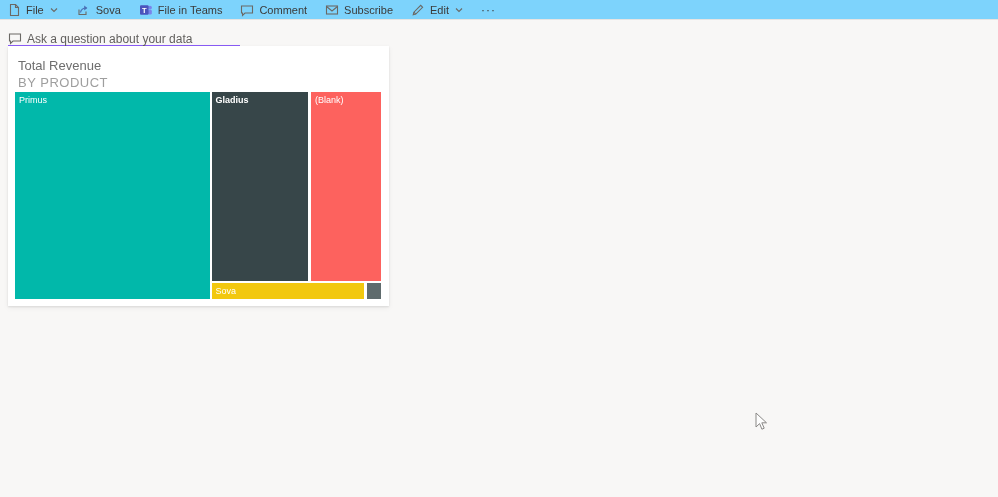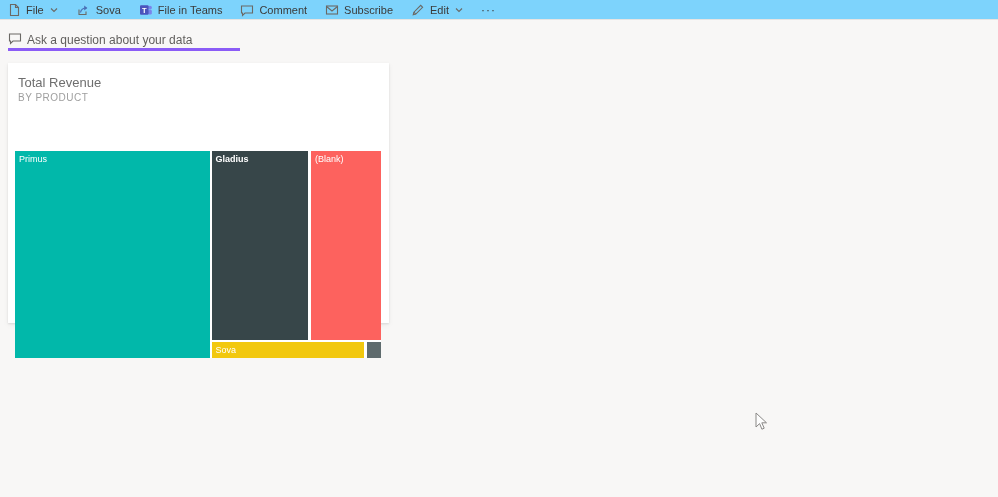--- a/index.html
+++ b/index.html
@@ -24,46 +24,45 @@
     padding:0 9px; height:100%; cursor:pointer; white-space:nowrap;
   }
   .tb-item:first-child { padding-left:8px; }
   .tb-icon { display:flex; align-items:center; }
   .tb-icon svg { display:block; }
   .tb-more { font-size:12px; letter-spacing:1px; color:#3b3a39; padding:0 8px; }
 
   
   .qna {
     position:absolute; left:8px; top:32px; width:232px; height:19px;
-    display:flex; align-items:flex-start; gap:5px;
-    border-bottom:3px solid #8b5cf6;
+    display:flex; align-items:center; gap:5px;
+    border-bottom:6px solid #8b5cf6;
   }
   .qna input {
     flex:1; border:none; outline:none; background:transparent;
     font-family:"Liberation Sans","DejaVu Sans",sans-serif;
     font-size:12px; color:#3b3a39; padding:0; height:16px;
   }
   .qna input::placeholder { color:#605e5c; opacity:1; }
 
   
   .card {
-    position:absolute; left:8px; top:63px; width:381px; height:260px;
+    position:absolute; left:8px; top:46px; width:381px; height:260px;
     background:#ffffff;
     box-shadow:0 1px 2px rgba(0,0,0,0.10), 0 2px 6px rgba(0,0,0,0.05);
   }
   .card-title {
     margin:13px 0 0 10px; font-size:13px; line-height:14px; color:#6e6e6e;
   }
   .card-subtitle {
-    margin:2px 0 0 10px; font-size:10px; letter-spacing:0.5px; color:#9e9e9e;
+    margin:2px 0 0 10px; font-size:13px; letter-spacing:0.5px; color:#9e9e9e;
   }
   .treemap {
     position:absolute; left:7px; top:46px; width:366px; height:207px;
     background:#ffffff;
-    margin-top:42px;
   }
   .tm-cell { position:absolute; overflow:hidden; cursor:pointer; }
   .tm-label {
     position:absolute; top:3px; left:4px;
     color:#ffffff; font-size:9px; line-height:10px; white-space:nowrap;
   }
 
   
   .cursor { position:absolute; left:755px; top:412px; width:13px; height:19px; }
 </style>

